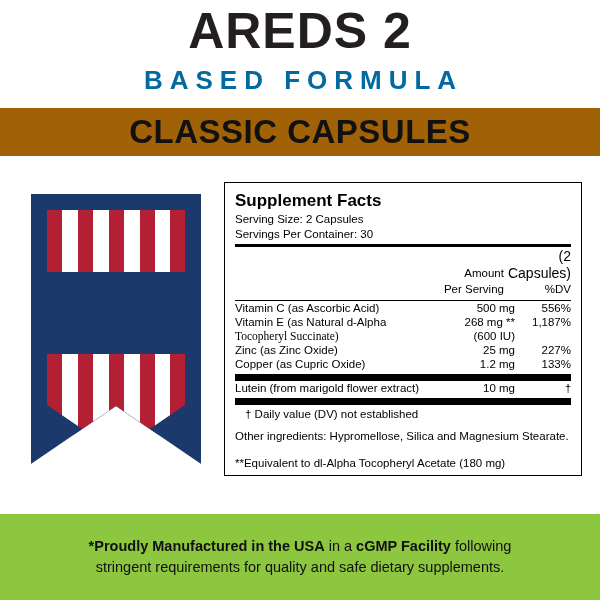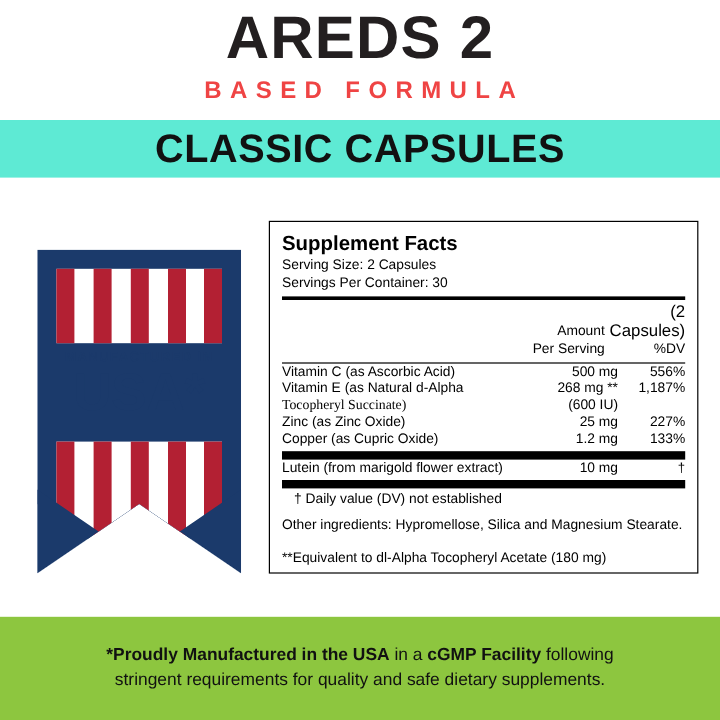--- a/index.html
+++ b/index.html
@@ -29,50 +29,50 @@
   .brand-title {
     font-size: 50px;
     font-weight: bold;
     letter-spacing: 1px;
     color: #231f20;
     line-height: 1.02;
     font-family: "Liberation Sans", sans-serif;
   }
   .brand-sub {
     margin-top: 8px;
-    font-size: 20px;
+    font-size: 26px;
     font-weight: bold;
     letter-spacing: 7px;
-    color: #ef4444;
+    color: #0369a1;
     padding-left: 7px;
   }
 
   .green-band {
     margin-top: 12px;
-    background: #5eead4;
+    background: #a16207;
     height: 48px;
     display: flex;
     align-items: center;
     justify-content: center;
   }
   .green-band-text {
     font-size: 33px;
     font-weight: bold;
     letter-spacing: 0.5px;
     color: #111111;
   }
 
   
   .body-area {
     position: relative;
     height: 330px;
     padding: 14px 18px 0 18px;
     box-sizing: border-box;
     display: flex;
-    align-items: flex-end;
+    align-items: center;
   }
 
   
   .badge-wrap {
     width: 196px;
     flex: 0 0 196px;
     display: flex;
     justify-content: center;
     padding-top: 2px;
   }

